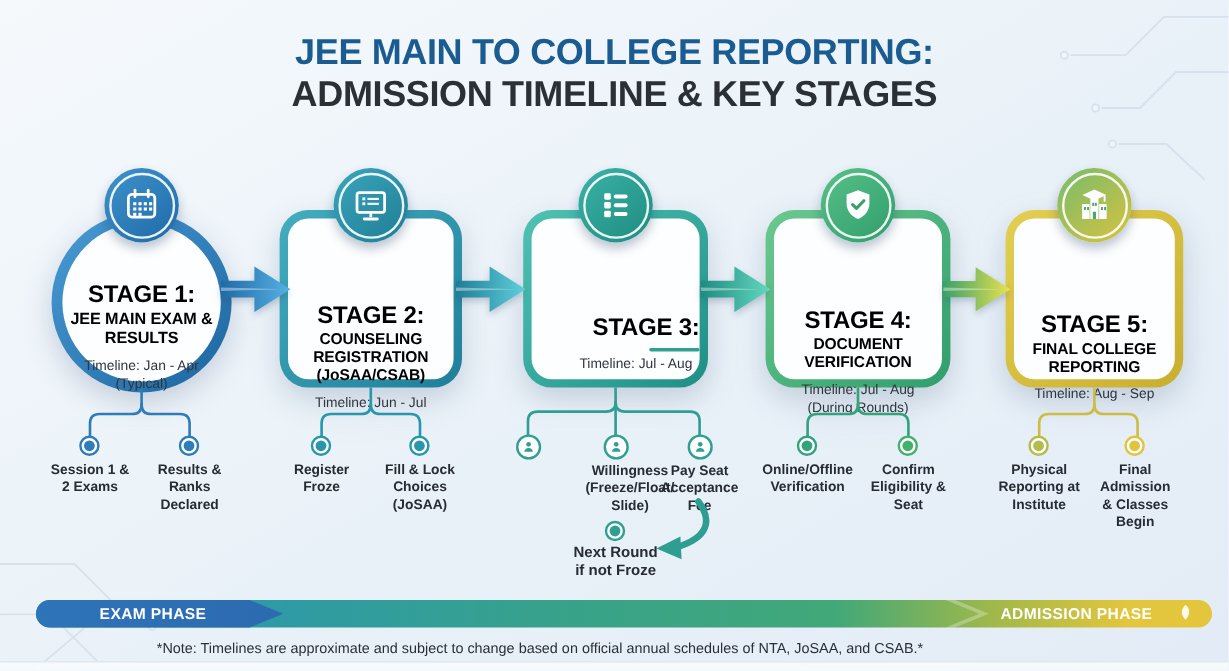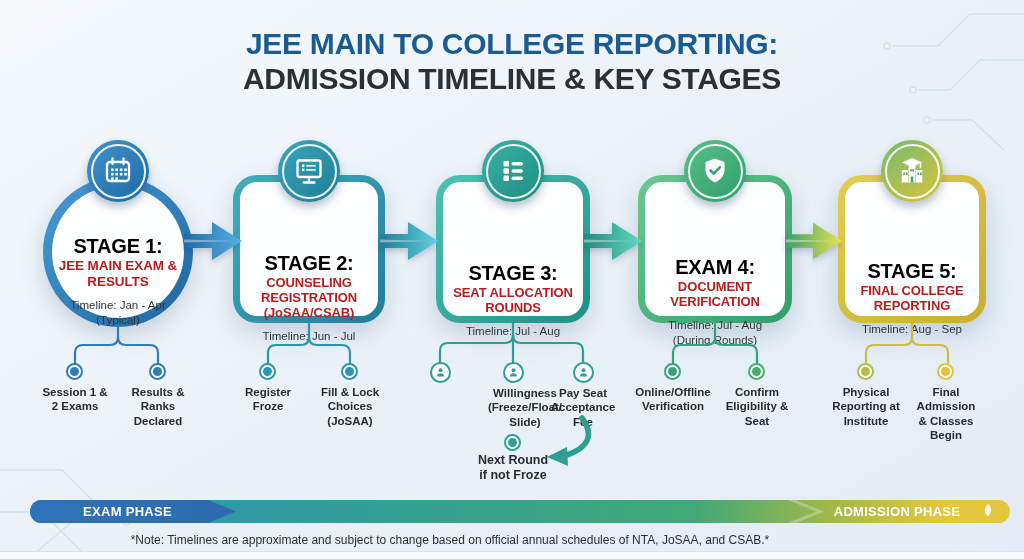--- a/index.html
+++ b/index.html
@@ -20,21 +20,21 @@
 
   
   .card{position:absolute;top:175px;height:148px;border-radius:24px;filter:drop-shadow(0 9px 12px rgba(40,70,110,.2));}
   .card-inner{position:absolute;inset:7px;background:#fdfeff;border-radius:17px;display:flex;flex-direction:column;align-items:center;justify-content:flex-start;padding-top:30px;box-sizing:border-box;text-align:center;}
   .s2{left:233px;width:152px;background:linear-gradient(135deg,#43aebf,#1f7e9a);}
   .s3{left:436px;width:154px;background:linear-gradient(135deg,#4fc2b4,#1f8f85);}
   .s4{left:638px;width:154px;background:linear-gradient(135deg,#6cc98f,#2f9e6b);}
   .s5{left:838px;width:148px;background:linear-gradient(135deg,#e2cf52,#c9ae2e);}
 
   .stage-label{font-size:20px;font-weight:700;color:#000000;letter-spacing:-.2px;margin-top:44px;}
-  .stage-name{font-size:13px;font-weight:700;color:#b91c1c;line-height:1.16;letter-spacing:-.1px;padding:0 8px;}
+  .stage-name{font-size:13px;font-weight:700;color:#000000;line-height:1.16;letter-spacing:-.1px;padding:0 8px;}
   .divider{width:42px;height:3px;border-radius:2px;margin:5px 0 4px;}
   .d1{background:#bccfde;height:2px;}
   .d2{background:#2b95ac;}
   .d3{background:#2f9f92;}
   .d4{background:#3aa88b;}
   .d5{background:#d9bf3b;}
   .timeline{font-size:11.5px;color:#2f353c;line-height:1.25;padding:0 6px;}
 
   
   .icon-badge{position:absolute;width:62px;height:62px;border-radius:50%;display:flex;align-items:center;justify-content:center;z-index:6;box-shadow:0 5px 9px rgba(30,60,95,.3);}
@@ -106,31 +106,30 @@
   <div class="card s2">
     <div class="card-inner" style="padding-top:26px;">
       <div class="stage-label">STAGE 2:</div>
       <div class="stage-name" style="width:134px;">COUNSELING REGISTRATION (JoSAA/CSAB)</div>
       <div class="divider d2"></div>
       <div class="timeline">Timeline: Jun - Jul</div>
     </div>
   </div>
 
   <div class="card s3">
-    <div class="card-inner" style="padding-top:36px;">
+    <div class="card-inner" style="padding-top:36px;align-items:flex-end;">
       <div class="stage-label">STAGE 3:</div>
-      <div class="stage-name" style="width:134px;">SEAT ALLOCATION ROUNDS</div>
       <div class="divider d3"></div>
       <div class="timeline">Timeline: Jul - Aug</div>
     </div>
   </div>
 
   <div class="card s4">
     <div class="card-inner" style="padding-top:30px;">
-      <div class="stage-label">EXAM 4:</div>
+      <div class="stage-label">STAGE 4:</div>
       <div class="stage-name" style="width:130px;">DOCUMENT VERIFICATION</div>
       <div class="divider d4"></div>
       <div class="timeline" style="width:120px;">Timeline: Jul - Aug (During Rounds)</div>
     </div>
   </div>
 
   <div class="card s5">
     <div class="card-inner" style="padding-top:34px;">
       <div class="stage-label">STAGE 5:</div>
       <div class="stage-name" style="width:128px;">FINAL COLLEGE REPORTING</div>

